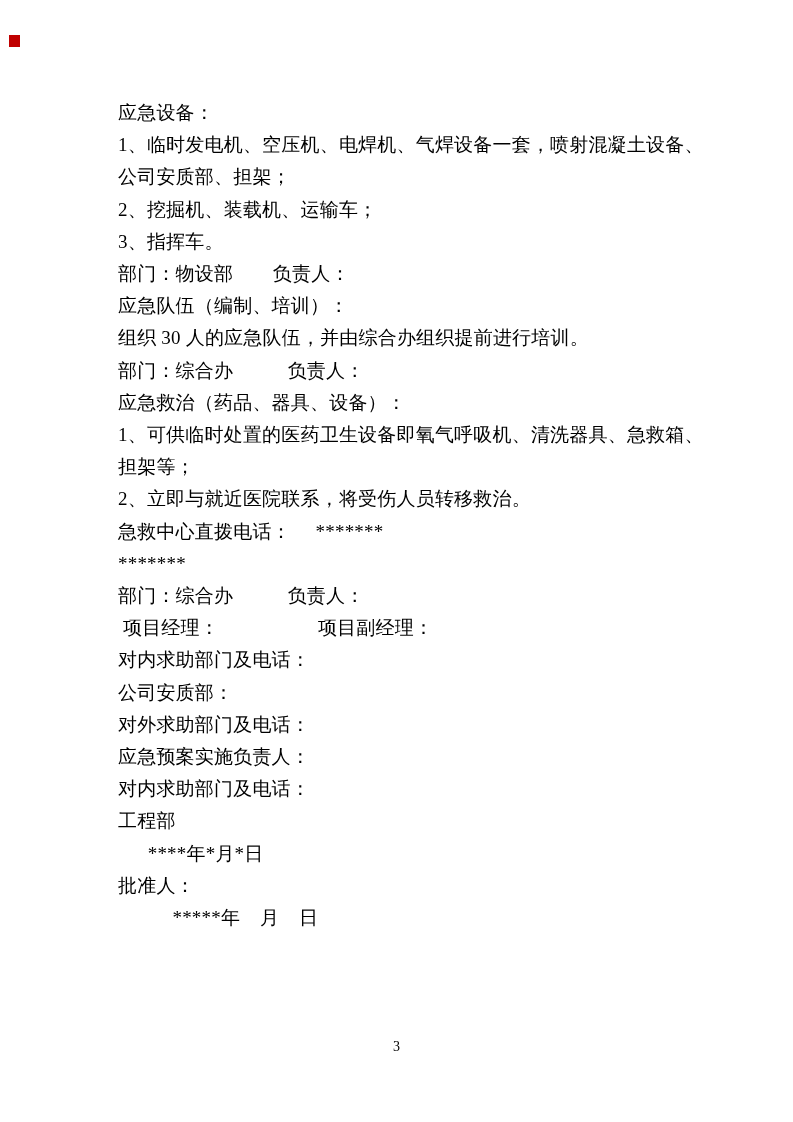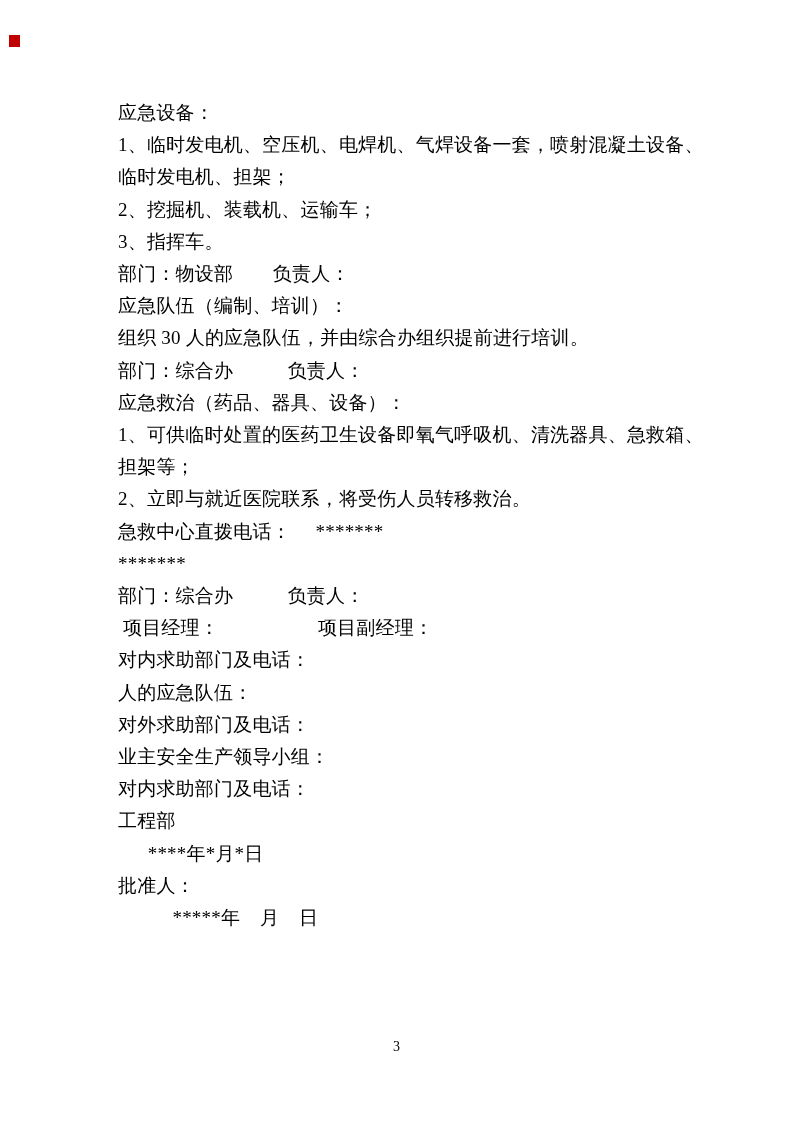--- a/index.html
+++ b/index.html
@@ -50,39 +50,39 @@
 </style>
 </head>
 <body>
 
 <div class="page">
   <span class="corner-marker" style="background: rgb(192, 0, 0);"></span>
 
   <div class="content">
     <p class="ln">应急设备：</p>
     <p class="ln">1、临时发电机、空压机、电焊机、气焊设备一套，喷射混凝土设备、</p>
-    <p class="ln">临时发电机、担架；</p>
+    <p class="ln">公司安质部、担架；</p>
     <p class="ln">2、挖掘机、装载机、运输车；</p>
     <p class="ln">3、指挥车。</p>
     <p class="ln">部门：物设部        负责人：</p>
     <p class="ln">应急队伍（编制、培训）：</p>
     <p class="ln">组织 30 人的应急队伍，并由综合办组织提前进行培训。</p>
     <p class="ln">部门：综合办           负责人：</p>
     <p class="ln">应急救治（药品、器具、设备）：</p>
     <p class="ln">1、可供临时处置的医药卫生设备即氧气呼吸机、清洗器具、急救箱、</p>
     <p class="ln">担架等；</p>
     <p class="ln">2、立即与就近医院联系，将受伤人员转移救治。</p>
     <p class="ln">急救中心直拨电话：     *******</p>
     <p class="ln">*******</p>
     <p class="ln">部门：综合办           负责人：</p>
     <p class="ln"> 项目经理：                    项目副经理：</p>
     <p class="ln">对内求助部门及电话：</p>
-    <p class="ln">人的应急队伍：</p>
+    <p class="ln">公司安质部：</p>
     <p class="ln">对外求助部门及电话：</p>
-    <p class="ln">业主安全生产领导小组：</p>
+    <p class="ln">应急预案实施负责人：</p>
     <p class="ln">对内求助部门及电话：</p>
     <p class="ln">工程部</p>
     <p class="ln">      ****年*月*日</p>
     <p class="ln">批准人：</p>
     <p class="ln">           *****年    月    日</p>
   </div>
 
   <div class="footer">3</div>
 </div>
 

